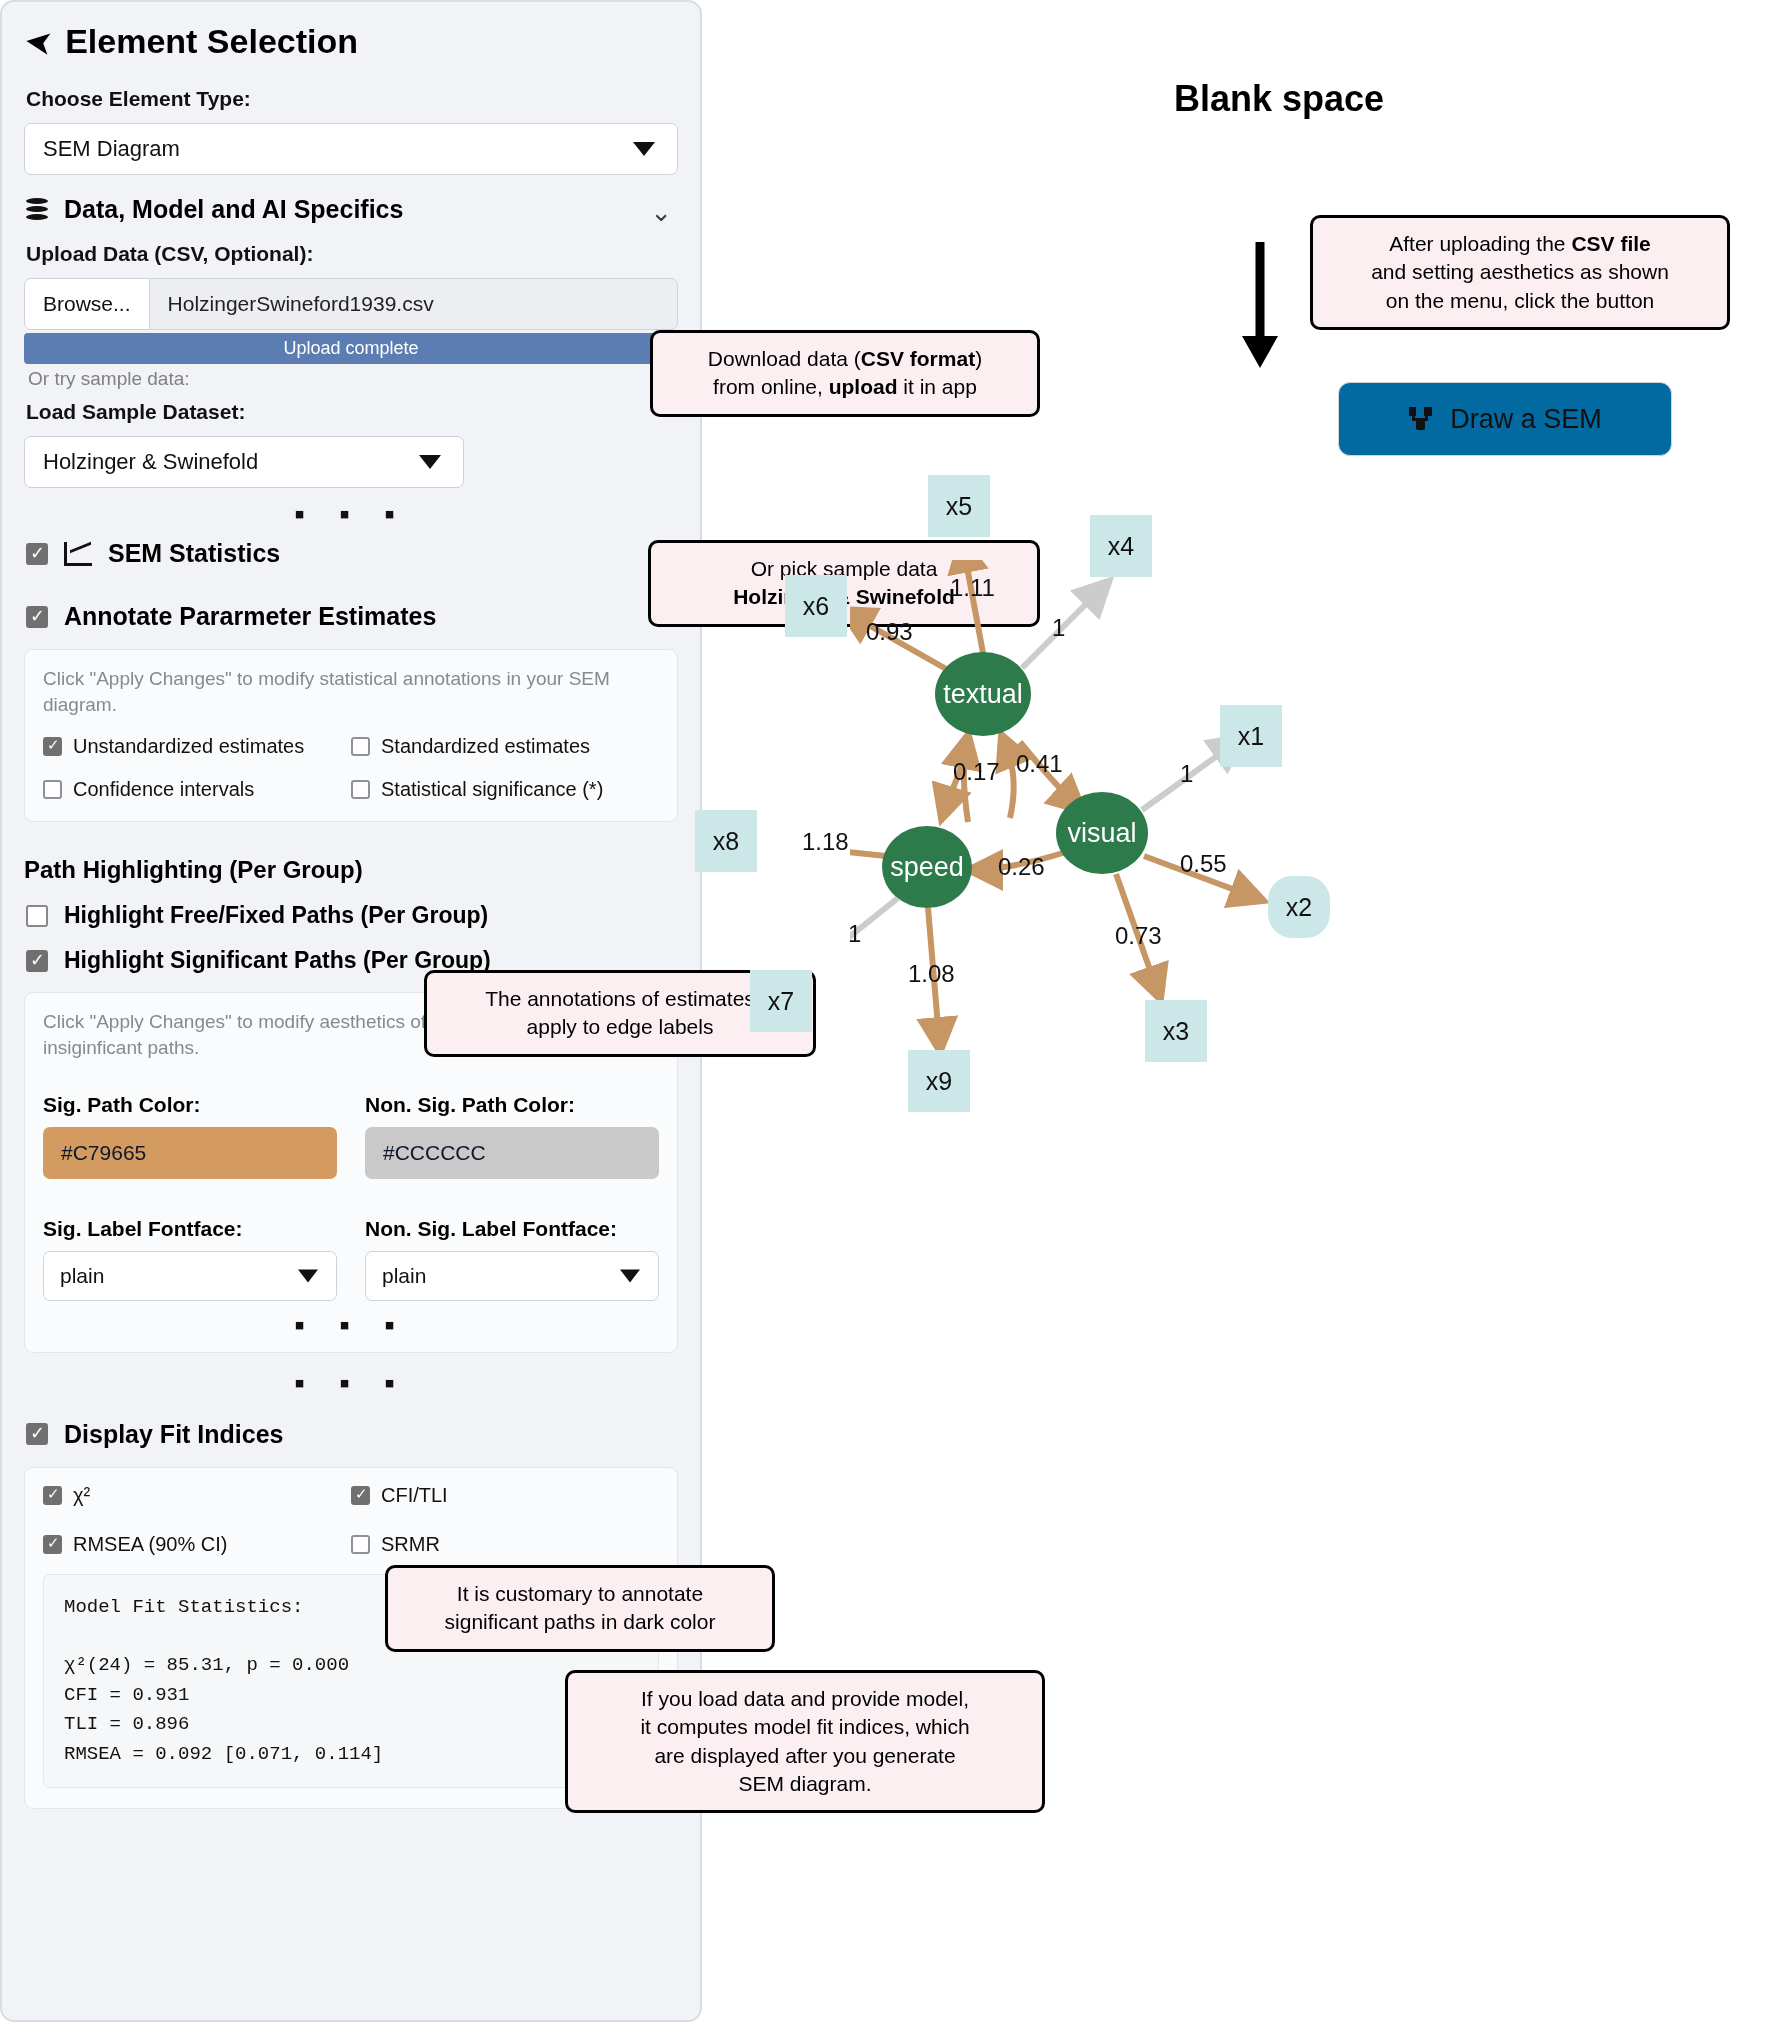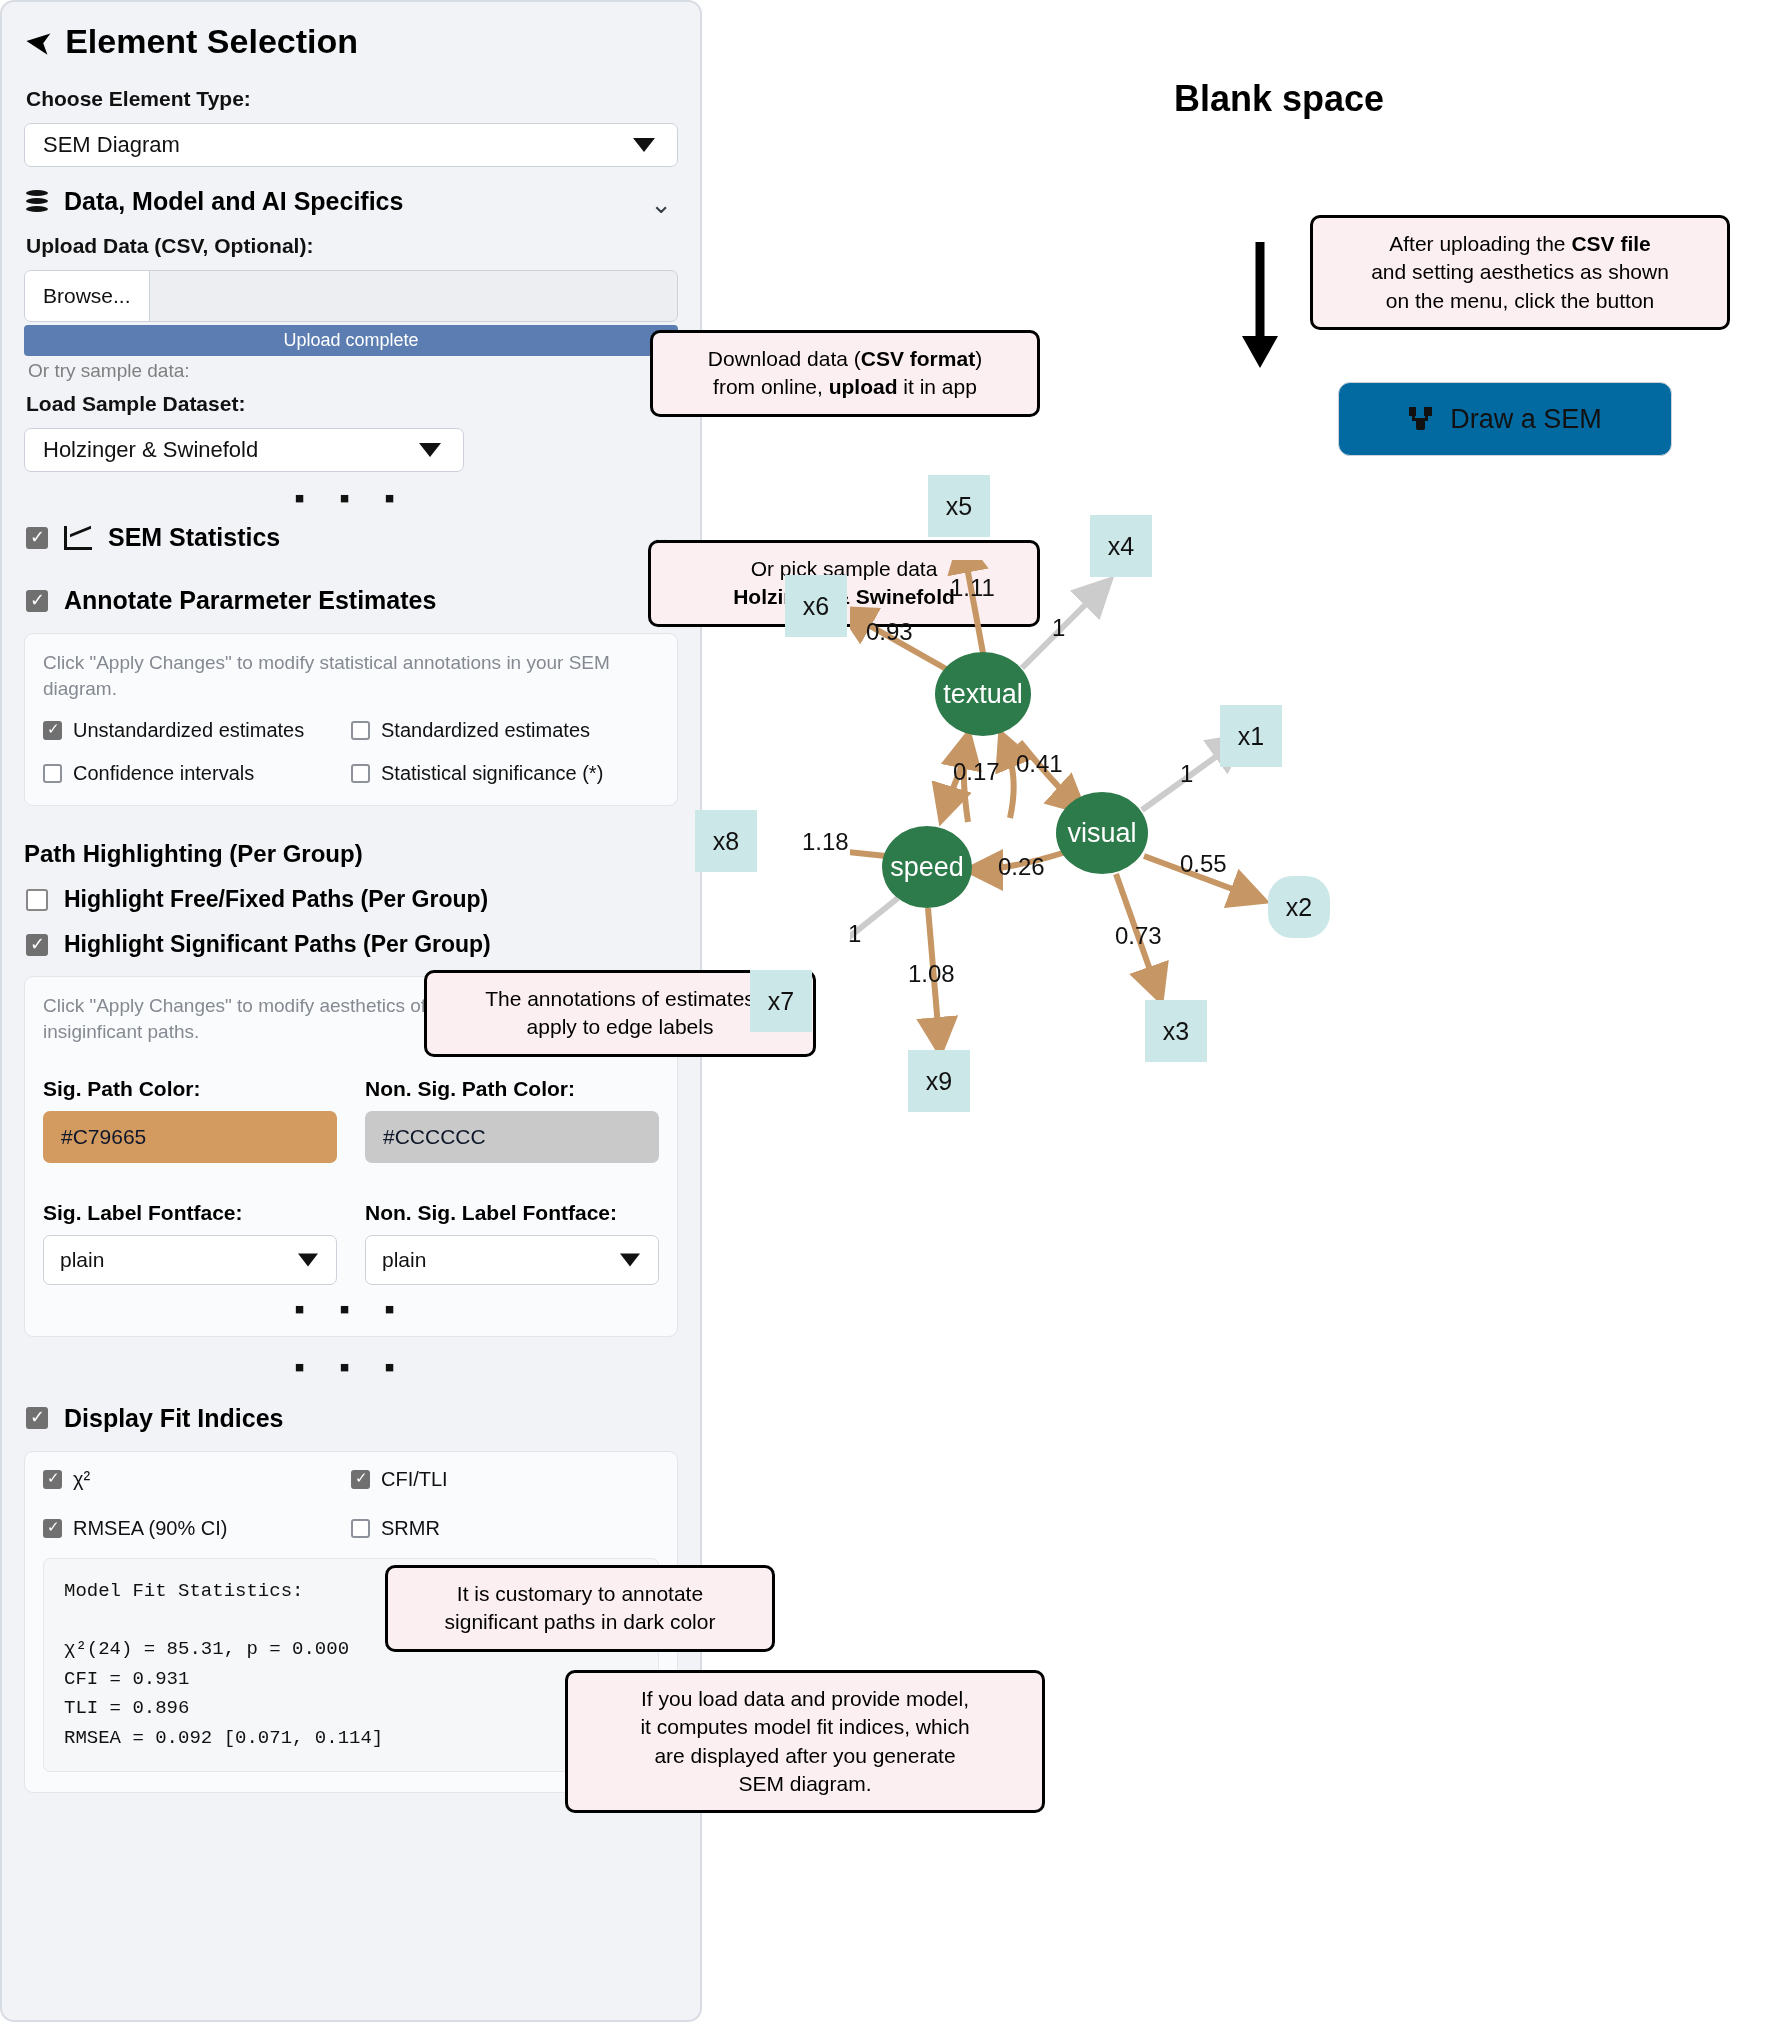--- a/index.html
+++ b/index.html
@@ -27,21 +27,21 @@
     margin:6px 0 26px 2px;
   }
   .cursor-ico { font-size:30px; line-height:1; transform:scaleX(-1) rotate(-8deg); }
 
   .lbl-bold { font-size:21px; font-weight:bold; color:#111; margin:0 0 12px 2px; }
   .lbl-grey { font-size:19px; color:#808080; margin:4px 0 10px 4px; }
 
   .select {
     position:relative;
     background:#fff; border:1px solid #cdd2da; border-radius:7px;
-    height:44px; display:flex; align-items:center;
+    height:52px; display:flex; align-items:center;
     padding:0 18px; font-size:22px; color:#111;
     margin-bottom:4px;
   }
   .select .caret {
     position:absolute; right:22px; top:50%; transform:translateY(-50%);
     width:0;height:0;border-left:11px solid transparent;border-right:11px solid transparent;
     border-top:14px solid #111;
   }
 
   .section-head {
@@ -161,20 +161,21 @@
         <i></i>
       </span>
     <span>Data, Model and AI Specifics</span>
     <span class="chev">⌄</span>
   </div>
 
   <div class="lbl-bold">Upload Data (CSV, Optional):</div>
   <div>
     <div class="file-row">
       <div class="file-btn">Browse...</div>
+      <div class="file-name">HolzingerSwineford1939.csv</div>
     </div>
     <div class="progress">Upload complete</div>
   </div>
 
   <div class="lbl-grey">Or try sample data:</div>
   <div class="lbl-bold">Load Sample Dataset:</div>
   <div class="select" style="width:440px">
     <span>Holzinger &amp; Swinefold</span>
     <span class="caret"></span>
   </div>

